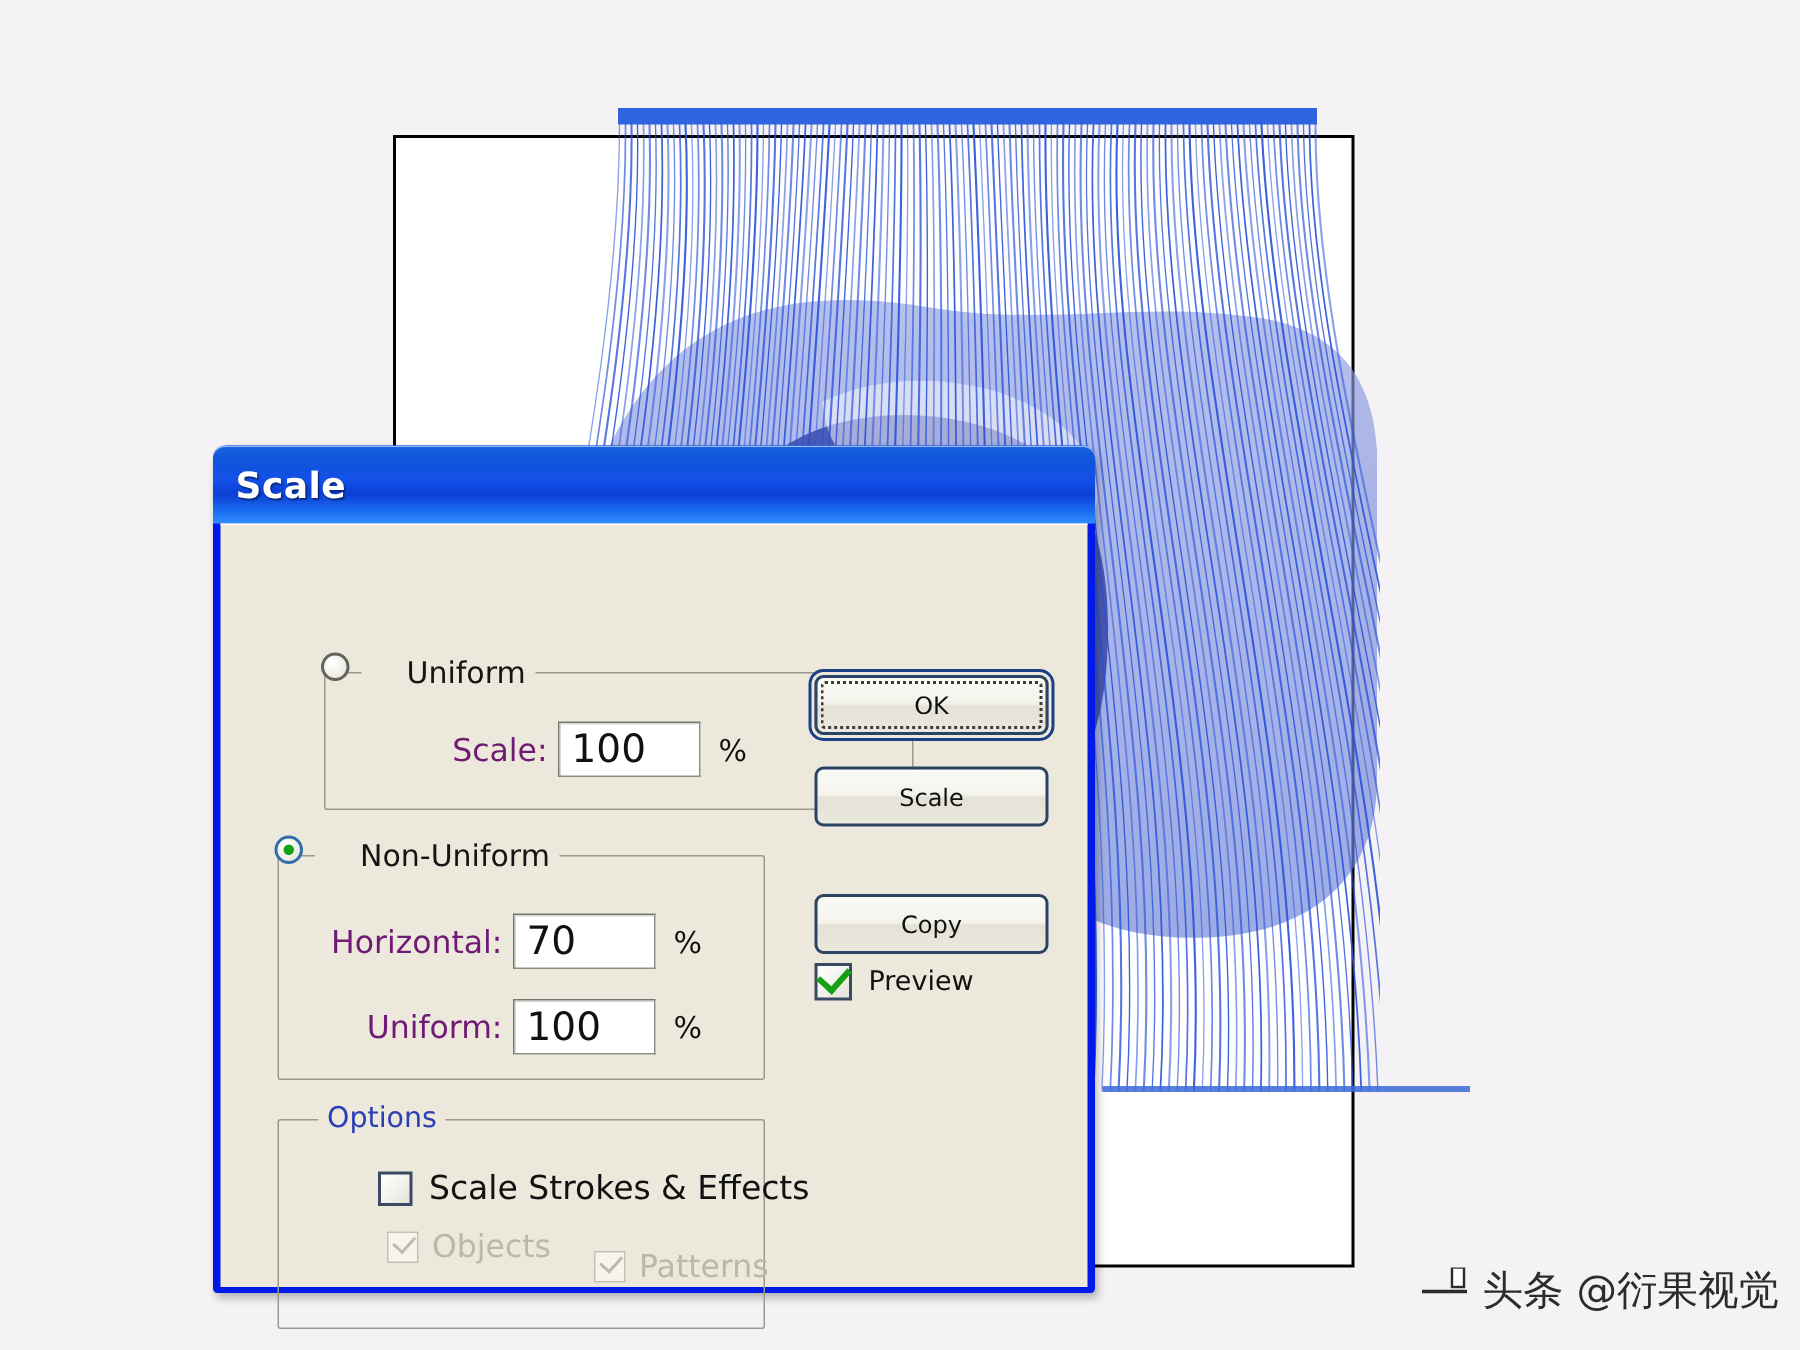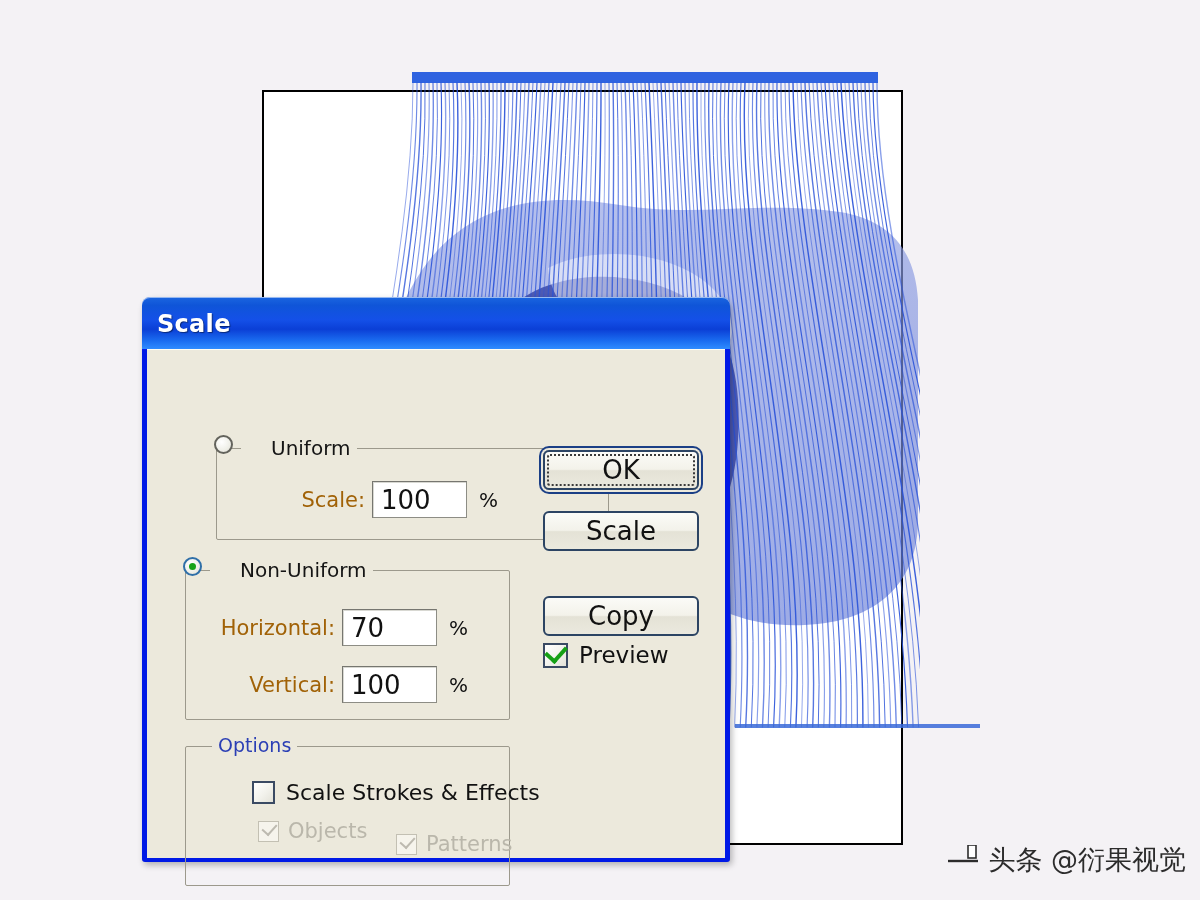--- a/index.html
+++ b/index.html
@@ -71,21 +71,21 @@
   .radio.on::after{
     content:"";position:absolute;left:4px;top:4px;width:7px;height:7px;
     border-radius:50%;background:#16a216;
   }
   .rb-uniform{left:-27px;top:-1px;}
   .rb-nonuniform{left:-27px;top:-1px;}
 
   
   .field-row{position:absolute;display:flex;align-items:center;}
   .field-label{
-    font-size:21px;color:#a16207;text-align:right;
+    font-size:21px;color:#701a75;text-align:right;
     font-family:"DejaVu Sans",sans-serif;white-space:nowrap;
   }
   .field-input{
     width:95px;height:37px;box-sizing:border-box;margin-left:7px;
     background:#ffffff;
     border:1px solid #8d8d85;border-top-color:#767670;border-left-color:#767670;
     box-shadow:inset 1px 1px 0 #d8d8d2;
     display:flex;align-items:center;padding-left:8px;
     font-size:26px;color:#111;font-family:"DejaVu Sans",sans-serif;
   }
@@ -128,35 +128,35 @@
   .cb-objects{left:72px;top:72px;}
   .cb-patterns{left:210px;top:85px;}
   .cb-objects .checkbox,.cb-patterns .checkbox{width:21px;height:21px;}
   .cb-objects .cb-label,.cb-patterns .cb-label{font-size:21px;margin-left:9px;}
 
   
   .btn{
     position:absolute;left:396px;width:156px;height:40px;box-sizing:border-box;
     border:2px solid #2c4463;border-radius:6px;
     background:linear-gradient(to bottom,#fbfbf7 0%,#f3f2ea 48%,#e4e2d6 52%,#ebe9de 100%);
-    color:#111;font-size:26px;font-family:"DejaVu Sans",sans-serif;
+    color:#111;font-size:16px;font-family:"DejaVu Sans",sans-serif;
     display:flex;align-items:center;justify-content:center;
     cursor:default;
   }
   .btn-ok{top:100px;box-shadow:0 0 0 2px #ece9dc,0 0 0 4px #1b3f86;}
   .btn-ok .focusring{
     position:absolute;left:2px;top:2px;right:2px;bottom:2px;
     border:2px dotted #3a3a3a;border-radius:3px;pointer-events:none;
   }
   .btn-cancel{top:161px;}
   .btn-copy{top:246px;}
 
   .cb-preview{left:396px;top:292px;}
   .cb-preview .checkbox{width:25px;height:25px;border:2px solid #3a4a63;}
-  .cb-preview .cb-label{font-size:23px;}
+  .cb-preview .cb-label{font-size:18px;}
 
   
   .watermark{
     position:absolute;right:14px;bottom:22px;
     font-size:27px;color:#2c2c2c;white-space:nowrap;
     font-family:"DejaVu Sans",sans-serif;
     display:flex;align-items:center;gap:6px;
   }
   .wm-logo{
     display:inline-block;width:34px;height:30px;position:relative;
@@ -348,21 +348,21 @@
         <span>Non-Uniform</span>
       </div>
 
       <div class="field-row row-horizontal">
         <span class="field-label">Horizontal:</span>
         <span class="field-input">70</span>
         <span class="pct">%</span>
       </div>
 
       <div class="field-row row-vertical">
-        <span class="field-label">Vertical:</span>
+        <span class="field-label">Uniform:</span>
         <span class="field-input">100</span>
         <span class="pct">%</span>
       </div>
     </div>
 
     <div class="groupbox gb-options">
       <div class="legend plain">Options</div>
 
       <div class="cbrow cb-strokes">
         <span class="checkbox"></span>

